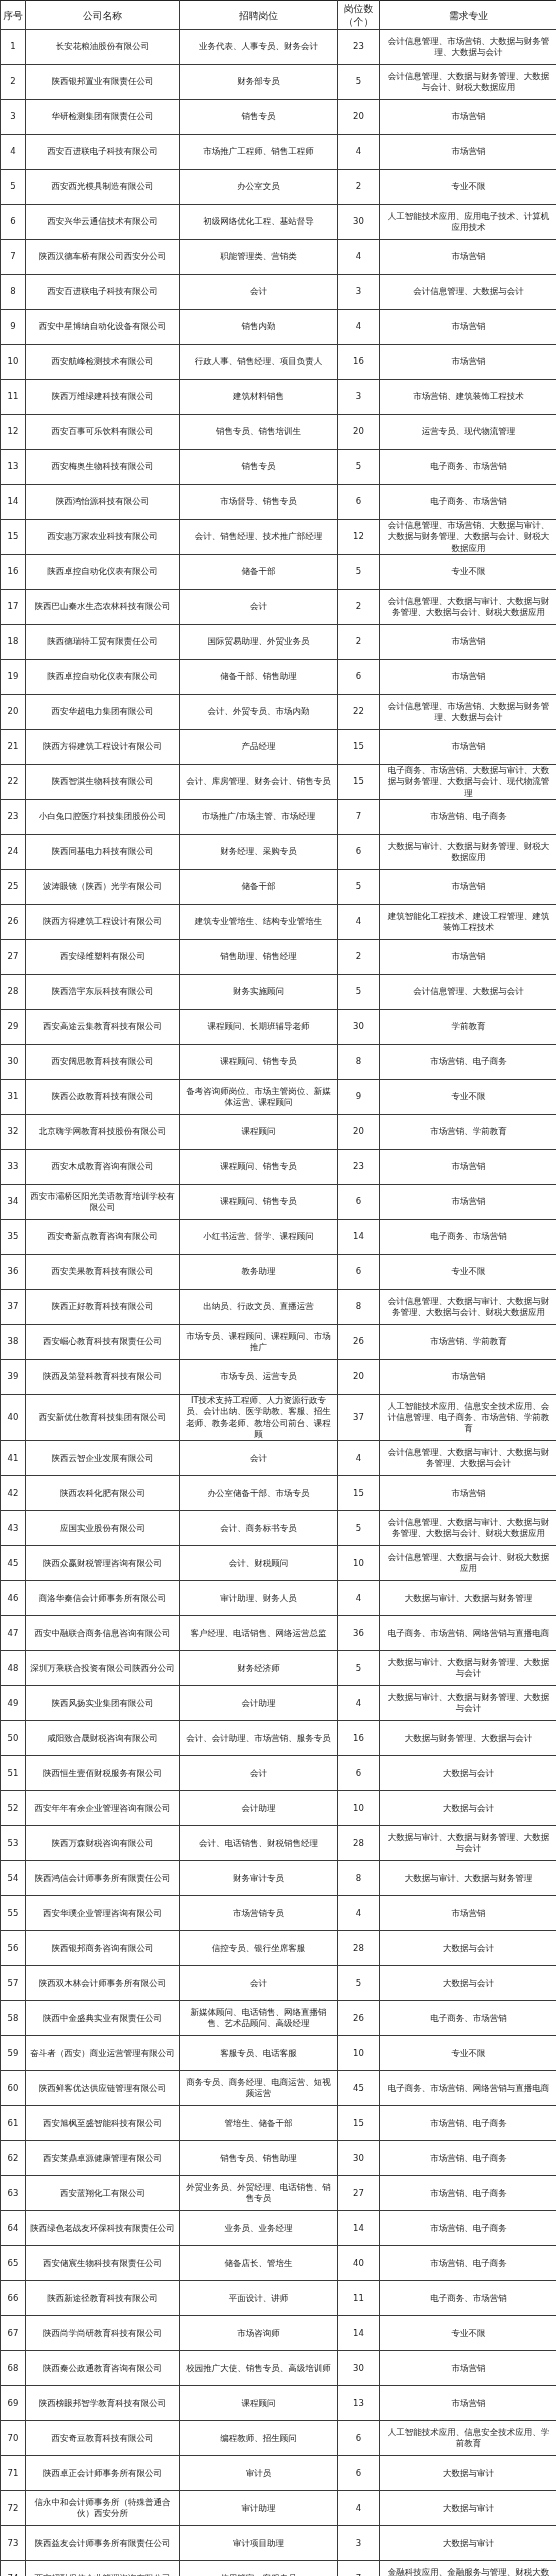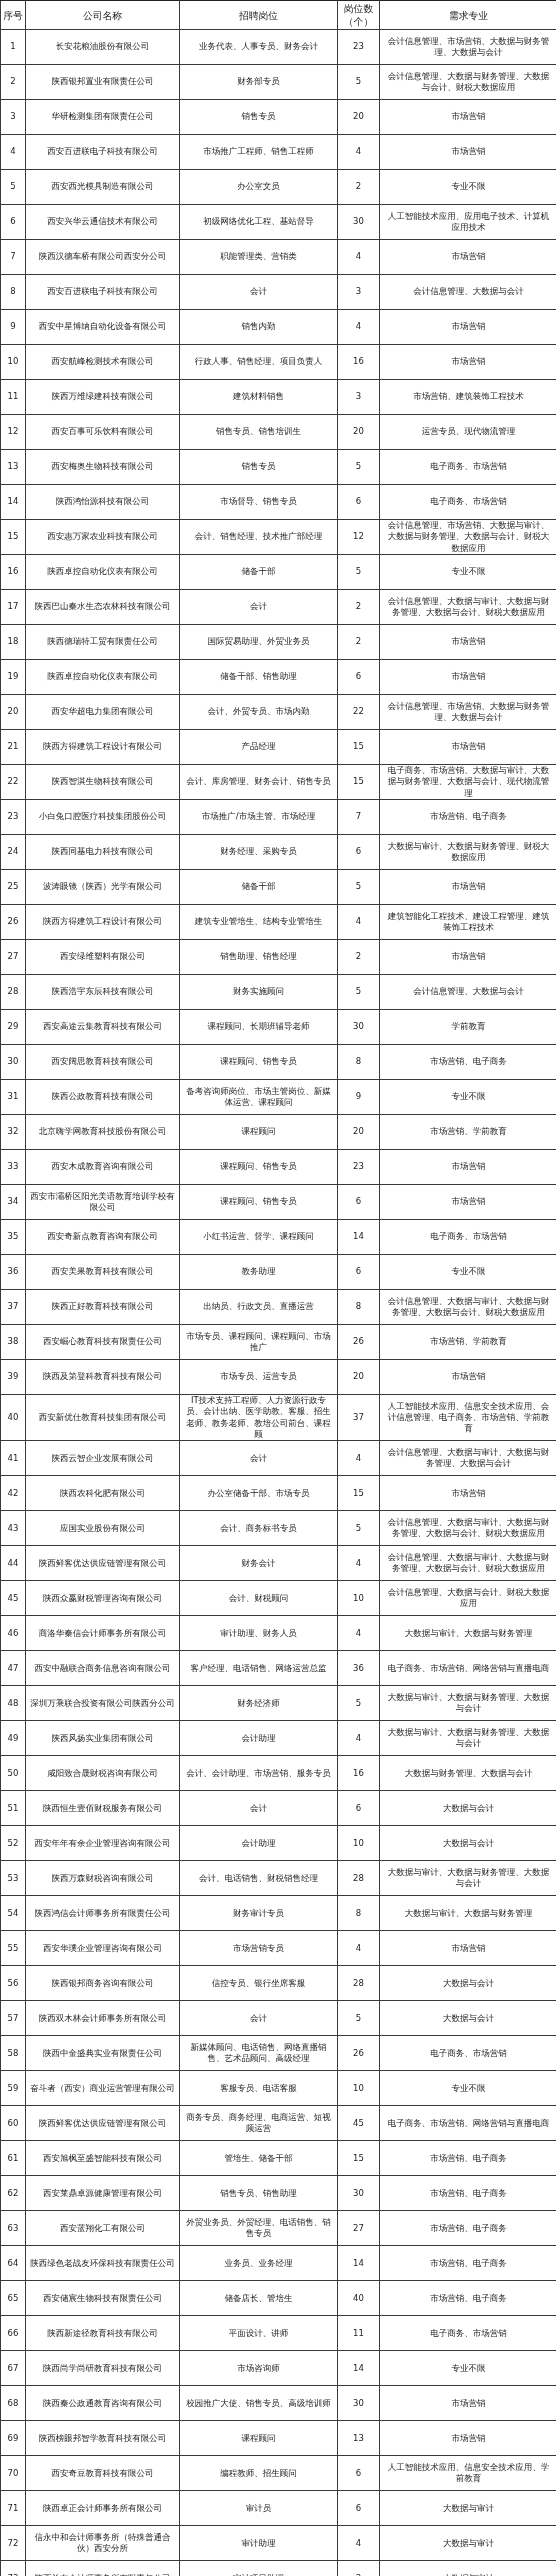--- a/index.html
+++ b/index.html
@@ -342,27 +342,20 @@
         <td>市场营销</td>
       </tr>
       <tr>
         <td class="idx">43</td>
         <td>应国实业股份有限公司</td>
         <td>会计、商务标书专员</td>
         <td class="num">5</td>
         <td>会计信息管理、大数据与审计、大数据与财务管理、大数据与会计、财税大数据应用</td>
       </tr>
       <tr>
-        <td class="idx">44</td>
-        <td>陕西鲜客优达供应链管理有限公司</td>
-        <td>财务会计</td>
-        <td class="num">4</td>
-        <td>会计信息管理、大数据与审计、大数据与财务管理、大数据与会计、财税大数据应用</td>
-      </tr>
-      <tr>
         <td class="idx">45</td>
         <td>陕西众赢财税管理咨询有限公司</td>
         <td>会计、财税顾问</td>
         <td class="num">10</td>
         <td>会计信息管理、大数据与会计、财税大数据应用</td>
       </tr>
       <tr>
         <td class="idx">46</td>
         <td>商洛华秦信会计师事务所有限公司</td>
         <td>审计助理、财务人员</td>

